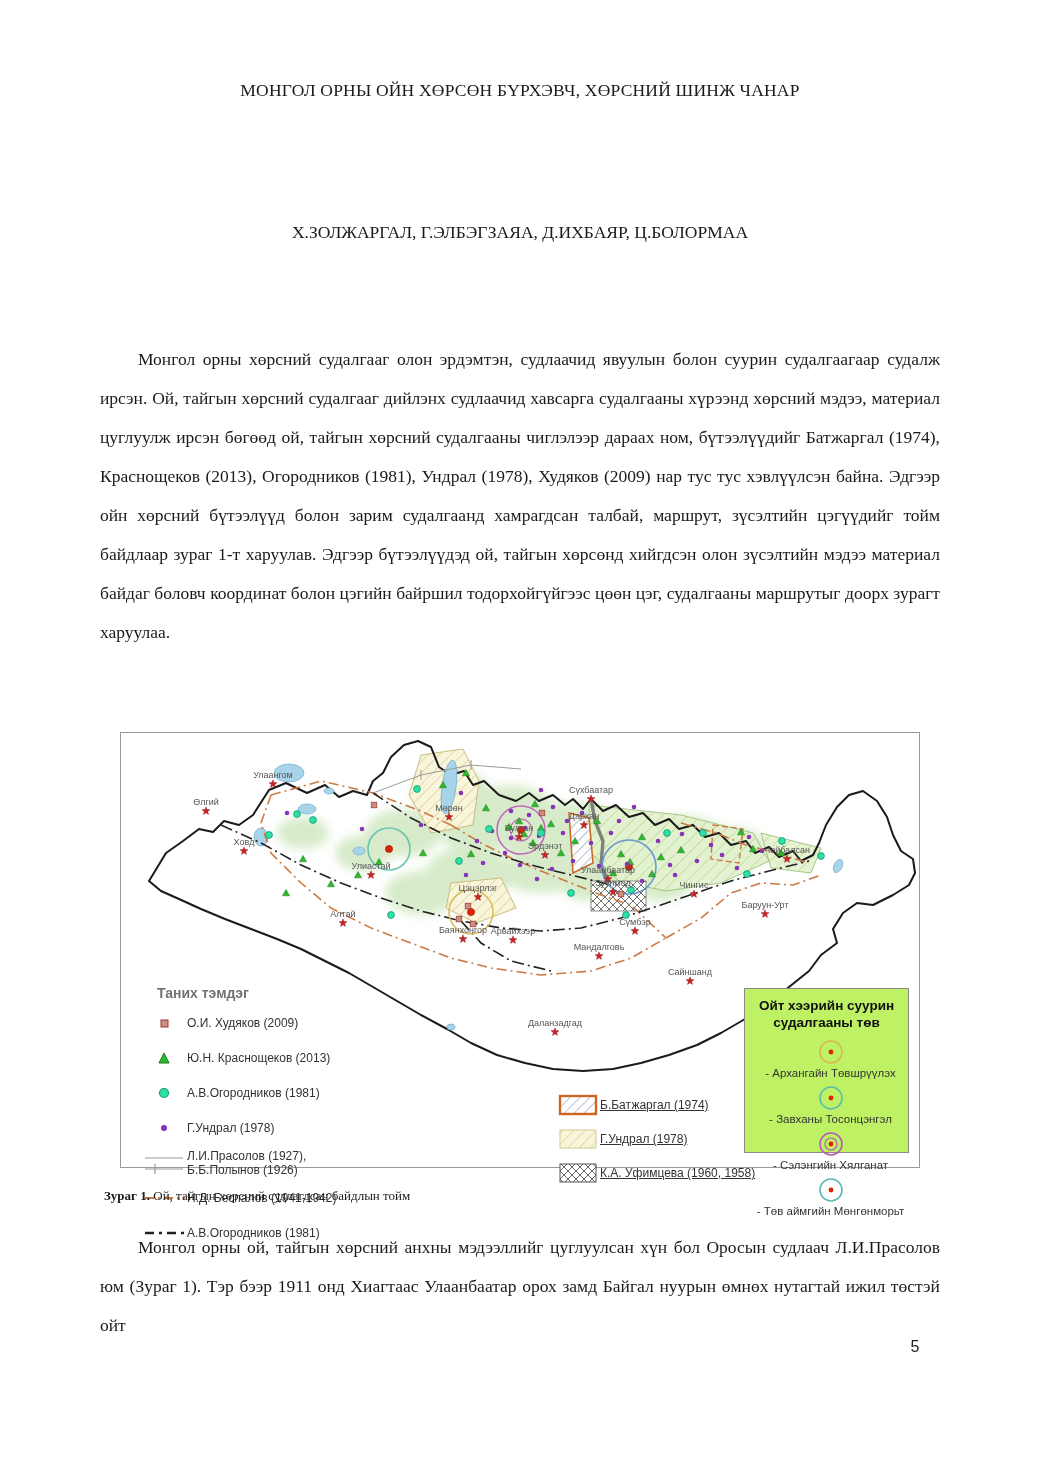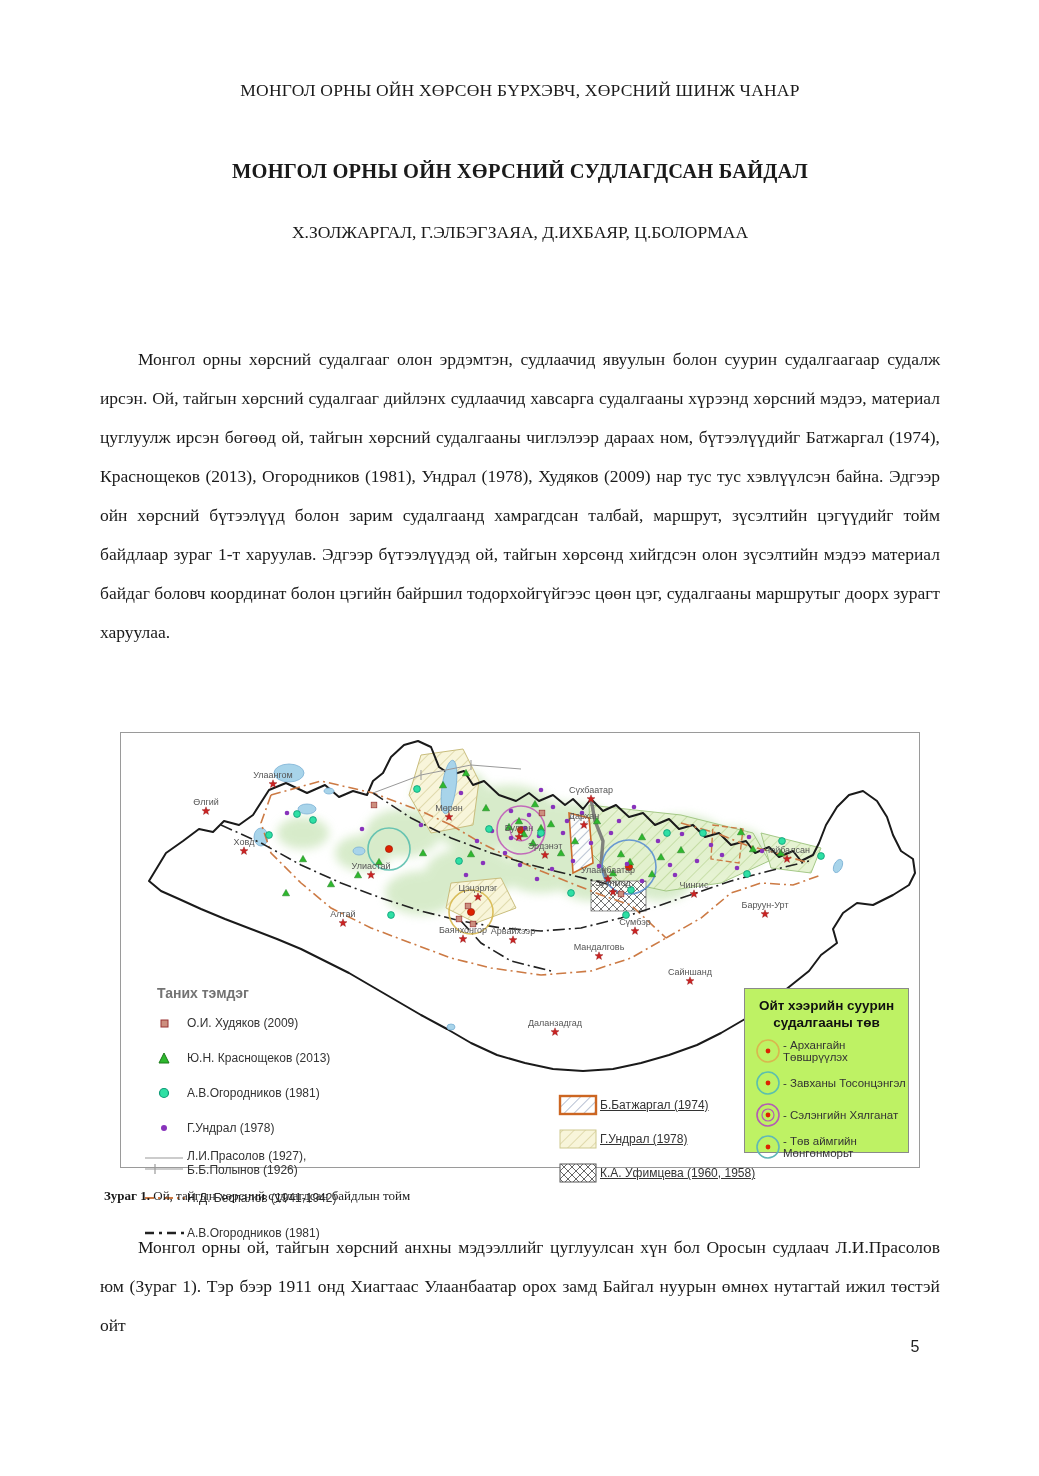--- a/index.html
+++ b/index.html
@@ -31,31 +31,30 @@
   .lg-sym{width:44px;flex:0 0 44px;display:flex;justify-content:center;align-items:center;}
   .lg-label{font-size:12px;line-height:14px;}
   .legend-patches{position:absolute;left:435px;top:358px;width:270px;
         font-family:"Liberation Sans",sans-serif;color:#333;}
   .legend-patches .lg-row{margin-bottom:6px;text-decoration:underline;}
   .legend-patches .lg-sym{width:44px;flex:0 0 44px;}
   .legend-right{position:absolute;left:623px;top:255px;width:163px;height:163px;
         border:1px solid #8a8a8a;background:#bef264;font-family:"Liberation Sans",sans-serif;color:#333;}
   .legend-right .lg-title{font-weight:bold;font-size:13.5px;color:#111;text-align:center;
         line-height:17px;margin:8px 4px 6px 4px;}
-  .legend-right .lg-row{margin:0 0 4px 8px;}
+  .legend-right .lg-row{margin:0 0 4px 8px;flex-direction:column;}
   .legend-right .lg-sym{width:30px;flex:0 0 30px;}
   .legend-right .lg-label{font-size:11.5px;line-height:12px;}
 </style>
 </head>
 <body>
 
 <div id="page">
 
   <div class="running-header">МОНГОЛ ОРНЫ ОЙН ХӨРСӨН БҮРХЭВЧ, ХӨРСНИЙ ШИНЖ ЧАНАР</div>
-  <div class="article-title">МОНГОЛ ОРНЫ ОЙН ХӨРСНИЙ СУДЛАГДСАН БАЙДАЛ</div>
   <div class="authors">Х.ЗОЛЖАРГАЛ, Г.ЭЛБЭГЗАЯА, Д.ИХБАЯР, Ц.БОЛОРМАА</div>
 
   <div id="para1" class="para">Монгол орны хөрсний судалгааг олон эрдэмтэн, судлаачид явуулын болон суурин судалгаагаар судалж ирсэн. Ой, тайгын хөрсний судалгааг дийлэнх судлаачид хавсарга судалгааны хүрээнд хөрсний мэдээ, материал цуглуулж ирсэн бөгөөд ой, тайгын хөрсний судалгааны чиглэлээр дараах ном, бүтээлүүдийг Батжаргал (1974), Краснощеков (2013), Огородников (1981), Ундрал (1978), Худяков (2009) нар тус тус хэвлүүлсэн байна. Эдгээр ойн хөрсний бүтээлүүд болон зарим судалгаанд хамрагдсан талбай, маршрут, зүсэлтийн цэгүүдийг тойм байдлаар зураг 1-т харуулав. Эдгээр бүтээлүүдэд ой, тайгын хөрсөнд хийгдсэн олон зүсэлтийн мэдээ материал байдаг боловч координат болон цэгийн байршил тодорхойгүйгээс  цөөн цэг, судалгааны маршрутыг доорх зурагт харуулаа.</div>
 
   <div class="figure">
     <svg class="mapsvg" width="796" height="432" viewBox="0 0 796 432">
       <defs>
         <pattern id="hatchYellow" width="8" height="8" patternUnits="userSpaceOnUse" patternTransform="rotate(45)">
           <rect width="8" height="8" fill="#f8f5da"></rect>
             <line x1="0" y1="0" x2="0" y2="8" stroke="#d6cf9a" stroke-width="1.4"></line>

